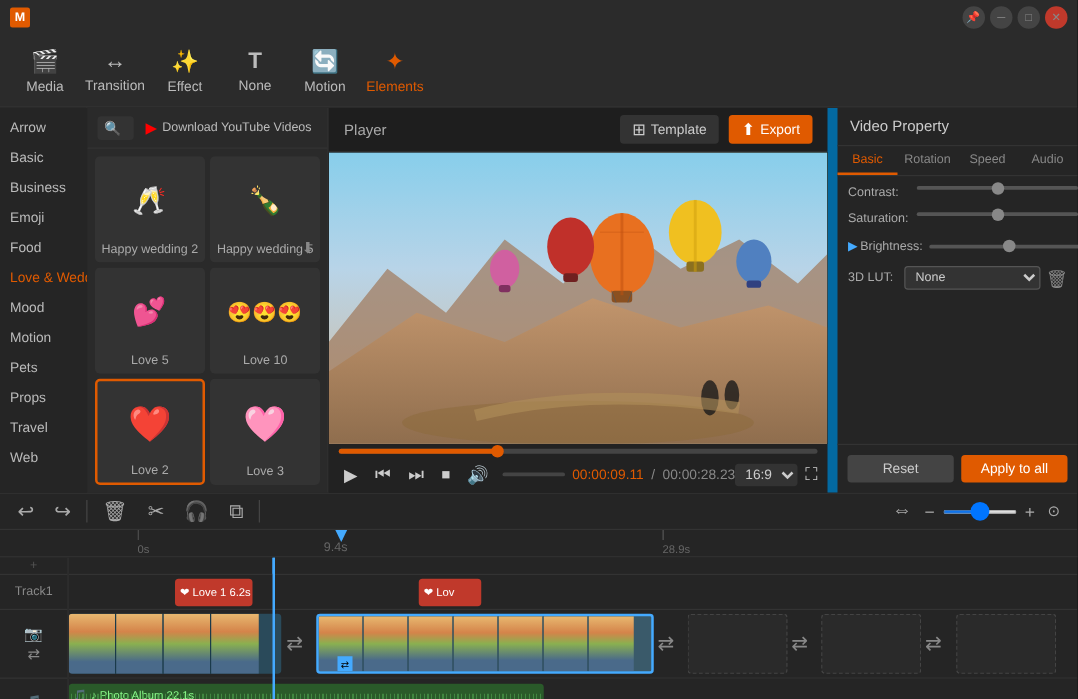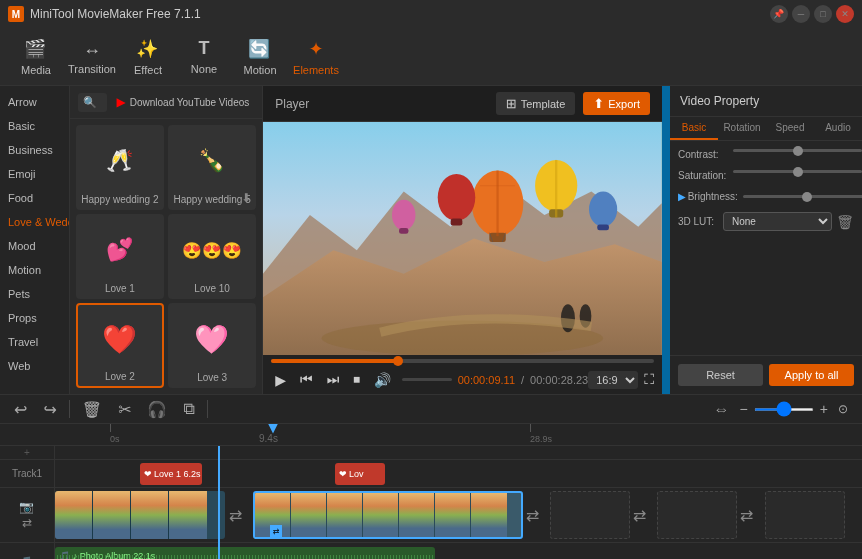--- a/index.html
+++ b/index.html
@@ -129,21 +129,20 @@
 
     
     .ruler-area { flex: 1; position: relative; height: 22px; overflow: hidden; }
   </style>
 </head>
 <body>
 
 <div id="titlebar">
   <div class="logo">
     <div class="logo-icon">M</div>
-    <span class="title">MiniTool MovieMaker Free 7.1.1</span>
   </div>
   <div class="win-controls">
     <button class="win-btn pin">📌</button>
     <button class="win-btn">─</button>
     <button class="win-btn">□</button>
     <button class="win-btn close">✕</button>
   </div>
 </div>
 
 <div id="toolbar">
@@ -209,21 +208,21 @@
       </div>
 
       <div class="element-card">
         <div class="card-visual">🍾</div>
         <div class="card-name">Happy wedding 5</div>
         <span class="dl-btn">⬇</span>
       </div>
 
       <div class="element-card">
         <div class="card-visual">💕</div>
-        <div class="card-name">Love 1</div>
+        <div class="card-name">Love 5</div>
       </div>
 
       <div class="element-card">
         <div class="card-visual" style="font-size:16px;">😍😍😍</div>
         <div class="card-name">Love 10</div>
       </div>
 
       <div class="element-card selected">
         <div class="card-visual" style="font-size:28px;">❤️</div>
         <div class="card-name">Love 2</div>

